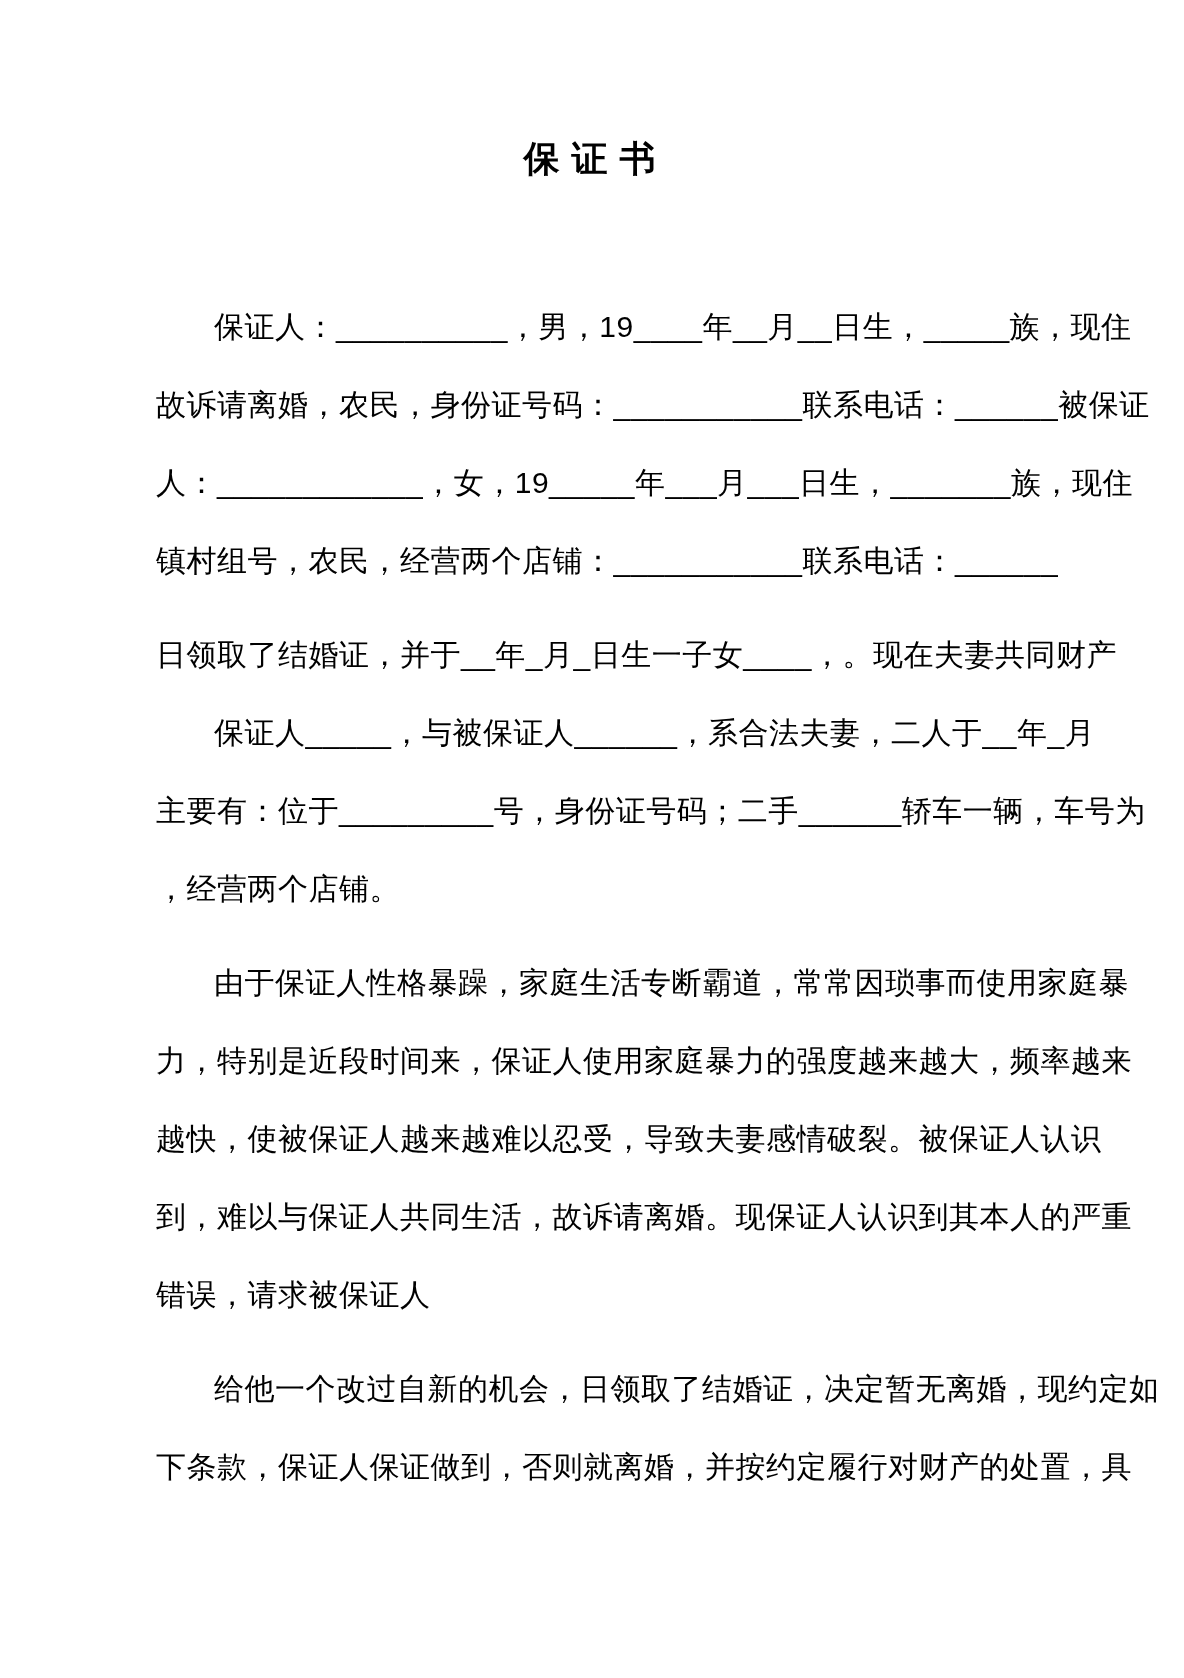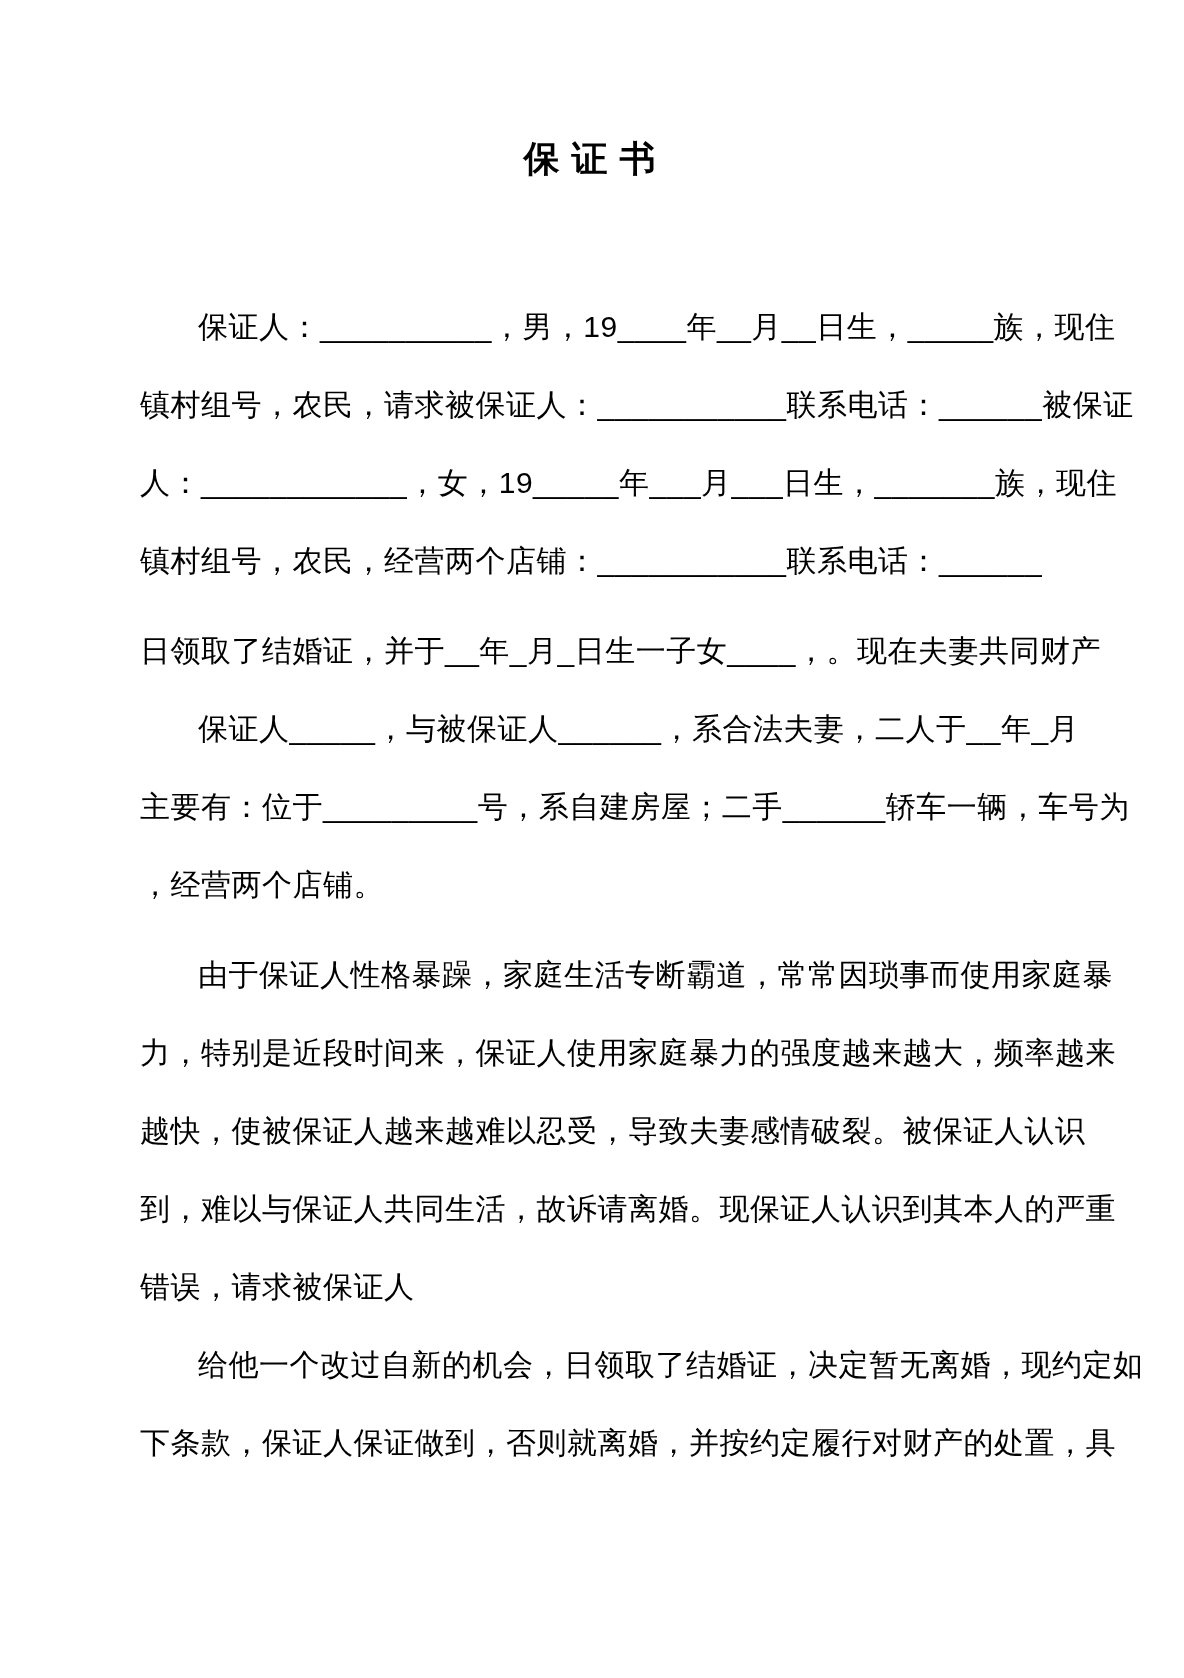--- a/index.html
+++ b/index.html
@@ -22,21 +22,21 @@
   .doc-title {
     margin: 0 0 100px 0;
     text-align: center;
     font-size: 36px;
     font-weight: bold;
     line-height: 58px;
     letter-spacing: 1px;
     white-space: pre;
   }
   .para {
-    margin: 0;
+    margin: 16px;
   }
   .para.gap-before {
     margin-top: 12px;
   }
   .line {
     font-size: 30px;
     font-weight: 500;
     line-height: 78px;
     letter-spacing: 0.5px;
     white-space: nowrap;
@@ -47,29 +47,29 @@
 </style>
 </head>
 <body>
 
 <div class="page">
 
   <h1 class="doc-title">保 证 书</h1>
 
   <div class="para">
     <div class="line indent">保证人：__________，男，19____年__月__日生，_____族，现住</div>
-    <div class="line">镇村组号，农民，请求被保证人：___________联系电话：______被保证</div>
+    <div class="line">故诉请离婚，农民，身份证号码：___________联系电话：______被保证</div>
     <div class="line">人：____________，女，19_____年___月___日生，_______族，现住</div>
     <div class="line">镇村组号，农民，经营两个店铺：___________联系电话：______</div>
   </div>
 
   <div class="para gap-before">
     <div class="line">日领取了结婚证，并于__年_月_日生一子女____，。现在夫妻共同财产</div>
     <div class="line indent">保证人_____，与被保证人______，系合法夫妻，二人于__年_月</div>
-    <div class="line">主要有：位于_________号，系自建房屋；二手______轿车一辆，车号为</div>
+    <div class="line">主要有：位于_________号，身份证号码；二手______轿车一辆，车号为</div>
     <div class="line">，经营两个店铺。</div>
   </div>
 
   <div class="para gap-before">
     <div class="line indent">由于保证人性格暴躁，家庭生活专断霸道，常常因琐事而使用家庭暴</div>
     <div class="line">力，特别是近段时间来，保证人使用家庭暴力的强度越来越大，频率越来</div>
     <div class="line">越快，使被保证人越来越难以忍受，导致夫妻感情破裂。被保证人认识</div>
     <div class="line">到，难以与保证人共同生活，故诉请离婚。现保证人认识到其本人的严重</div>
     <div class="line">错误，请求被保证人</div>
   </div>

